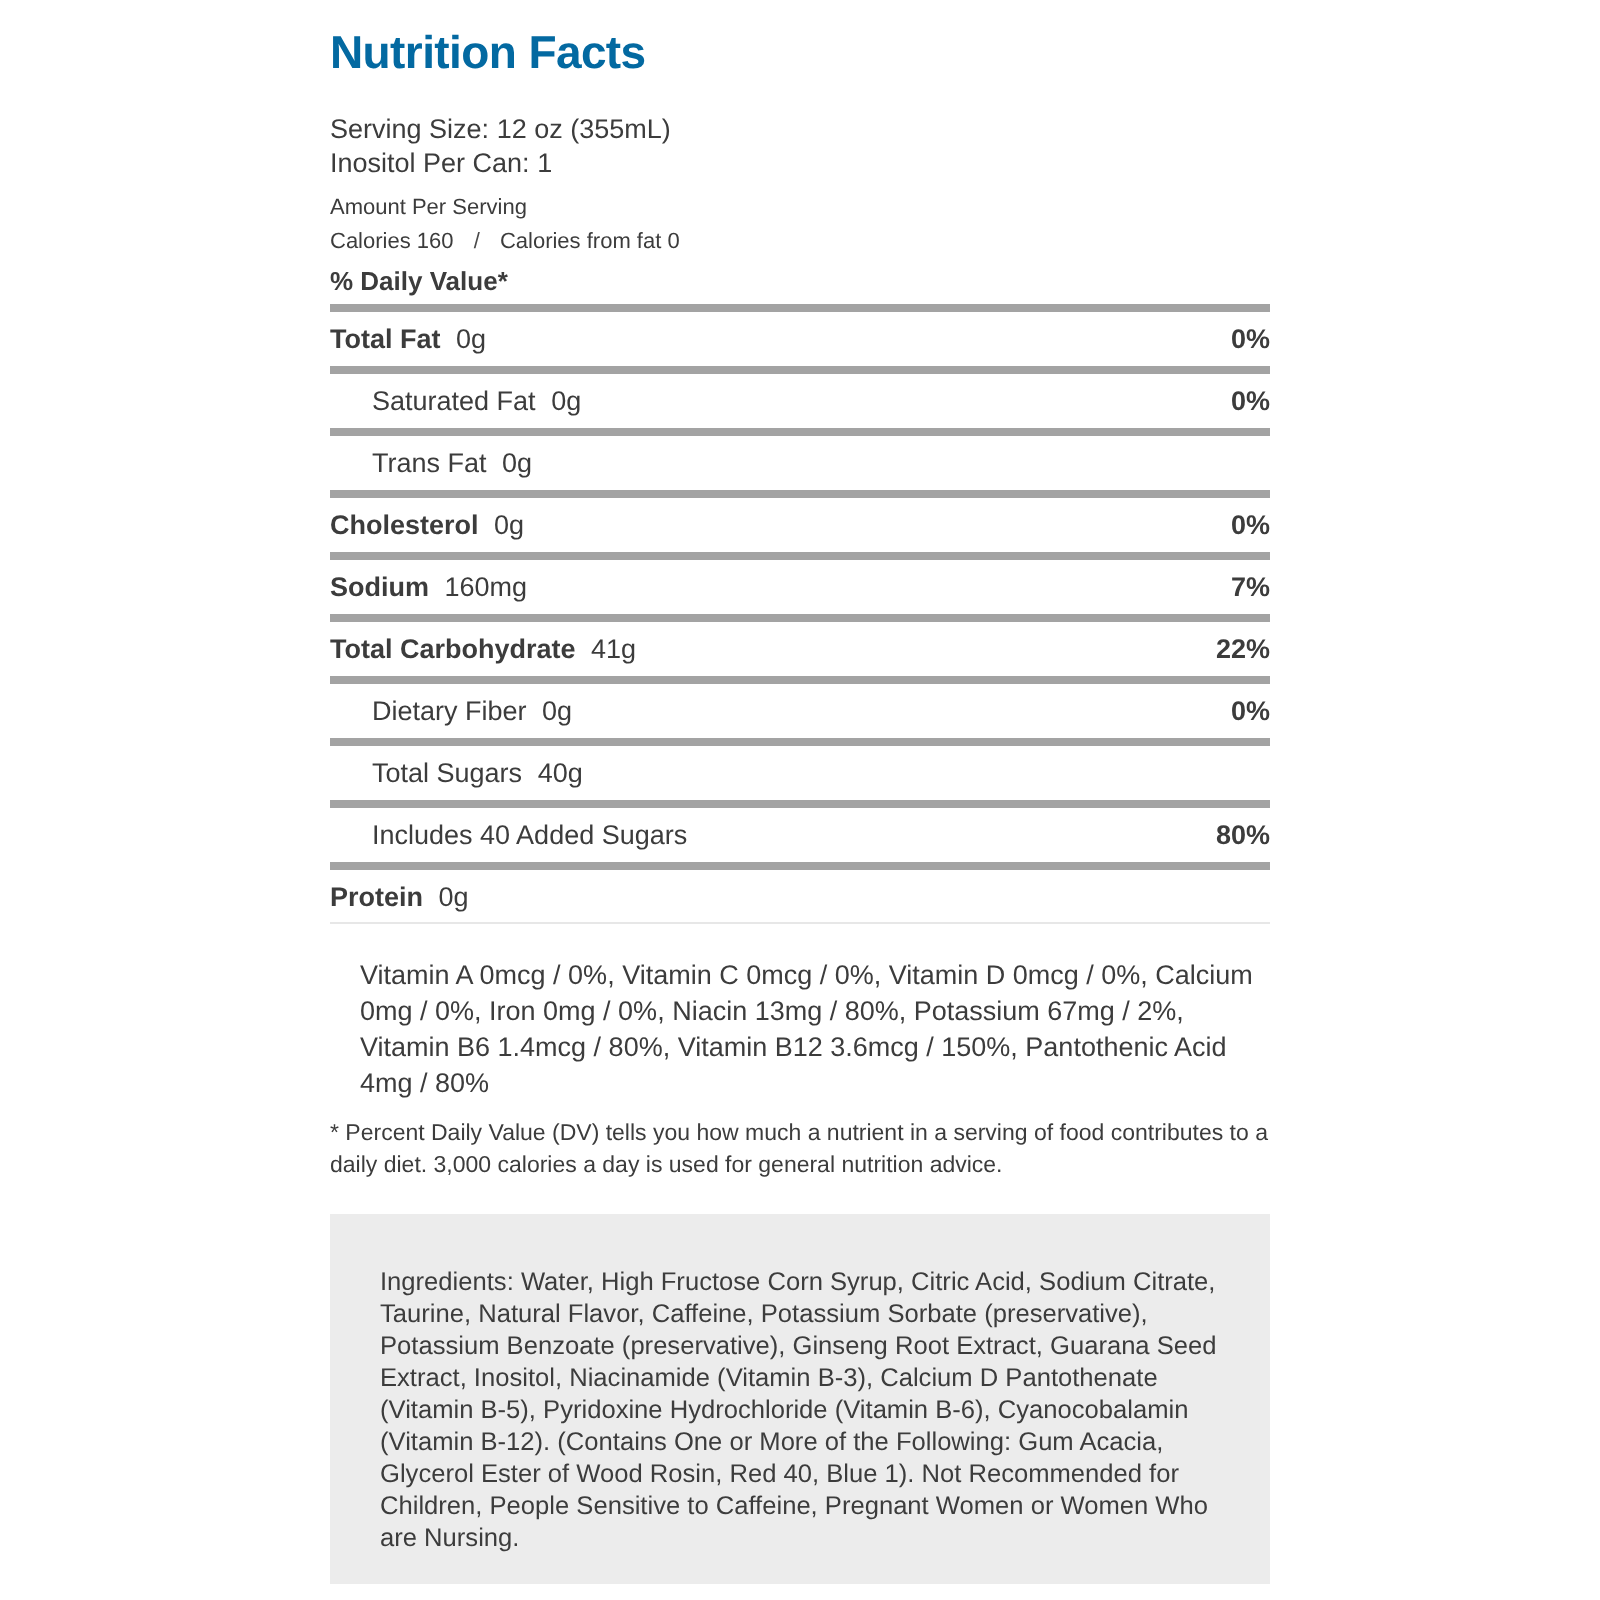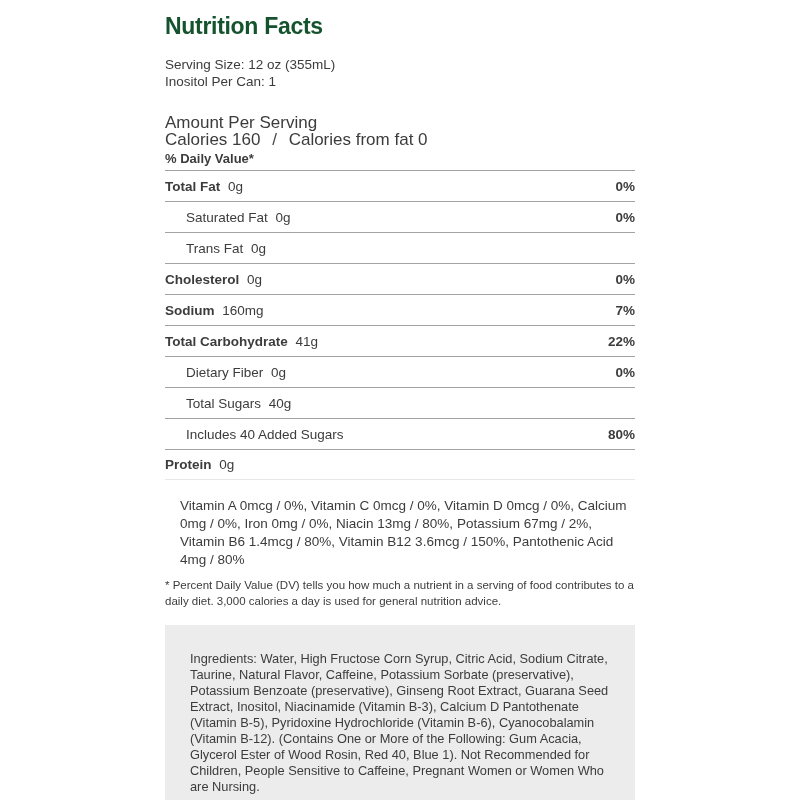--- a/index.html
+++ b/index.html
@@ -1,34 +1,34 @@
 <!DOCTYPE html>
 <html><head>
 <meta charset="utf-8">
 <style>
   * { margin:0; padding:0; box-sizing:border-box; }
   html,body { width:800px; height:800px; background:#ffffff; overflow:hidden;
     font-family:"Liberation Sans", sans-serif; color:#3c3c3c; }
   .container { width:470px; margin-left:165px; padding-top:13px; }
 
-  .title { font-size:23px; font-weight:700; color:#14532d; letter-spacing:-0.3px; }
+  .title { font-size:23px; font-weight:700; color:#0369a1; letter-spacing:-0.3px; }
 
   .serving-block { margin-top:16px; font-size:13.5px; line-height:17px; }
-  .amount-block { margin-top:24px; font-size:17px; line-height:17px; }
+  .amount-block { margin-top:6px; font-size:11px; line-height:17px; }
   .b { font-weight:400; }
 
   .calories-line span { display:inline-block; }
   .cal-sep { margin:0 7px; color:#4a4a4a; }
 
   .dv-header { font-size:13px; font-weight:700; text-align:left; margin-top:3px;
     padding-bottom:4px; }
 
   .ntable { width:100%; }
   .row { display:flex; justify-content:space-between; align-items:center;
-    height:31px; border-top:1px solid #a3a3a3; font-size:13.5px; }
+    height:31px; border-top:4px solid #a3a3a3; font-size:13.5px; }
   .row.last { border-bottom:1px solid #e7e7e7; }
   .row .nut-label { white-space:nowrap; }
   .row.indent .nut-label { padding-left:21px; }
   .row:not(.indent) .nut-name { font-weight:700; }
   .row .nut-amount { margin-left:4px; }
   .row .dv { font-weight:700; }
 
   .vitamins { margin-top:17px; font-size:13.5px; line-height:18px;margin-left:15px; }
 
   .footnote { margin-top:9px; font-size:11.5px; line-height:15.5px; color:#3c3c3c; }

